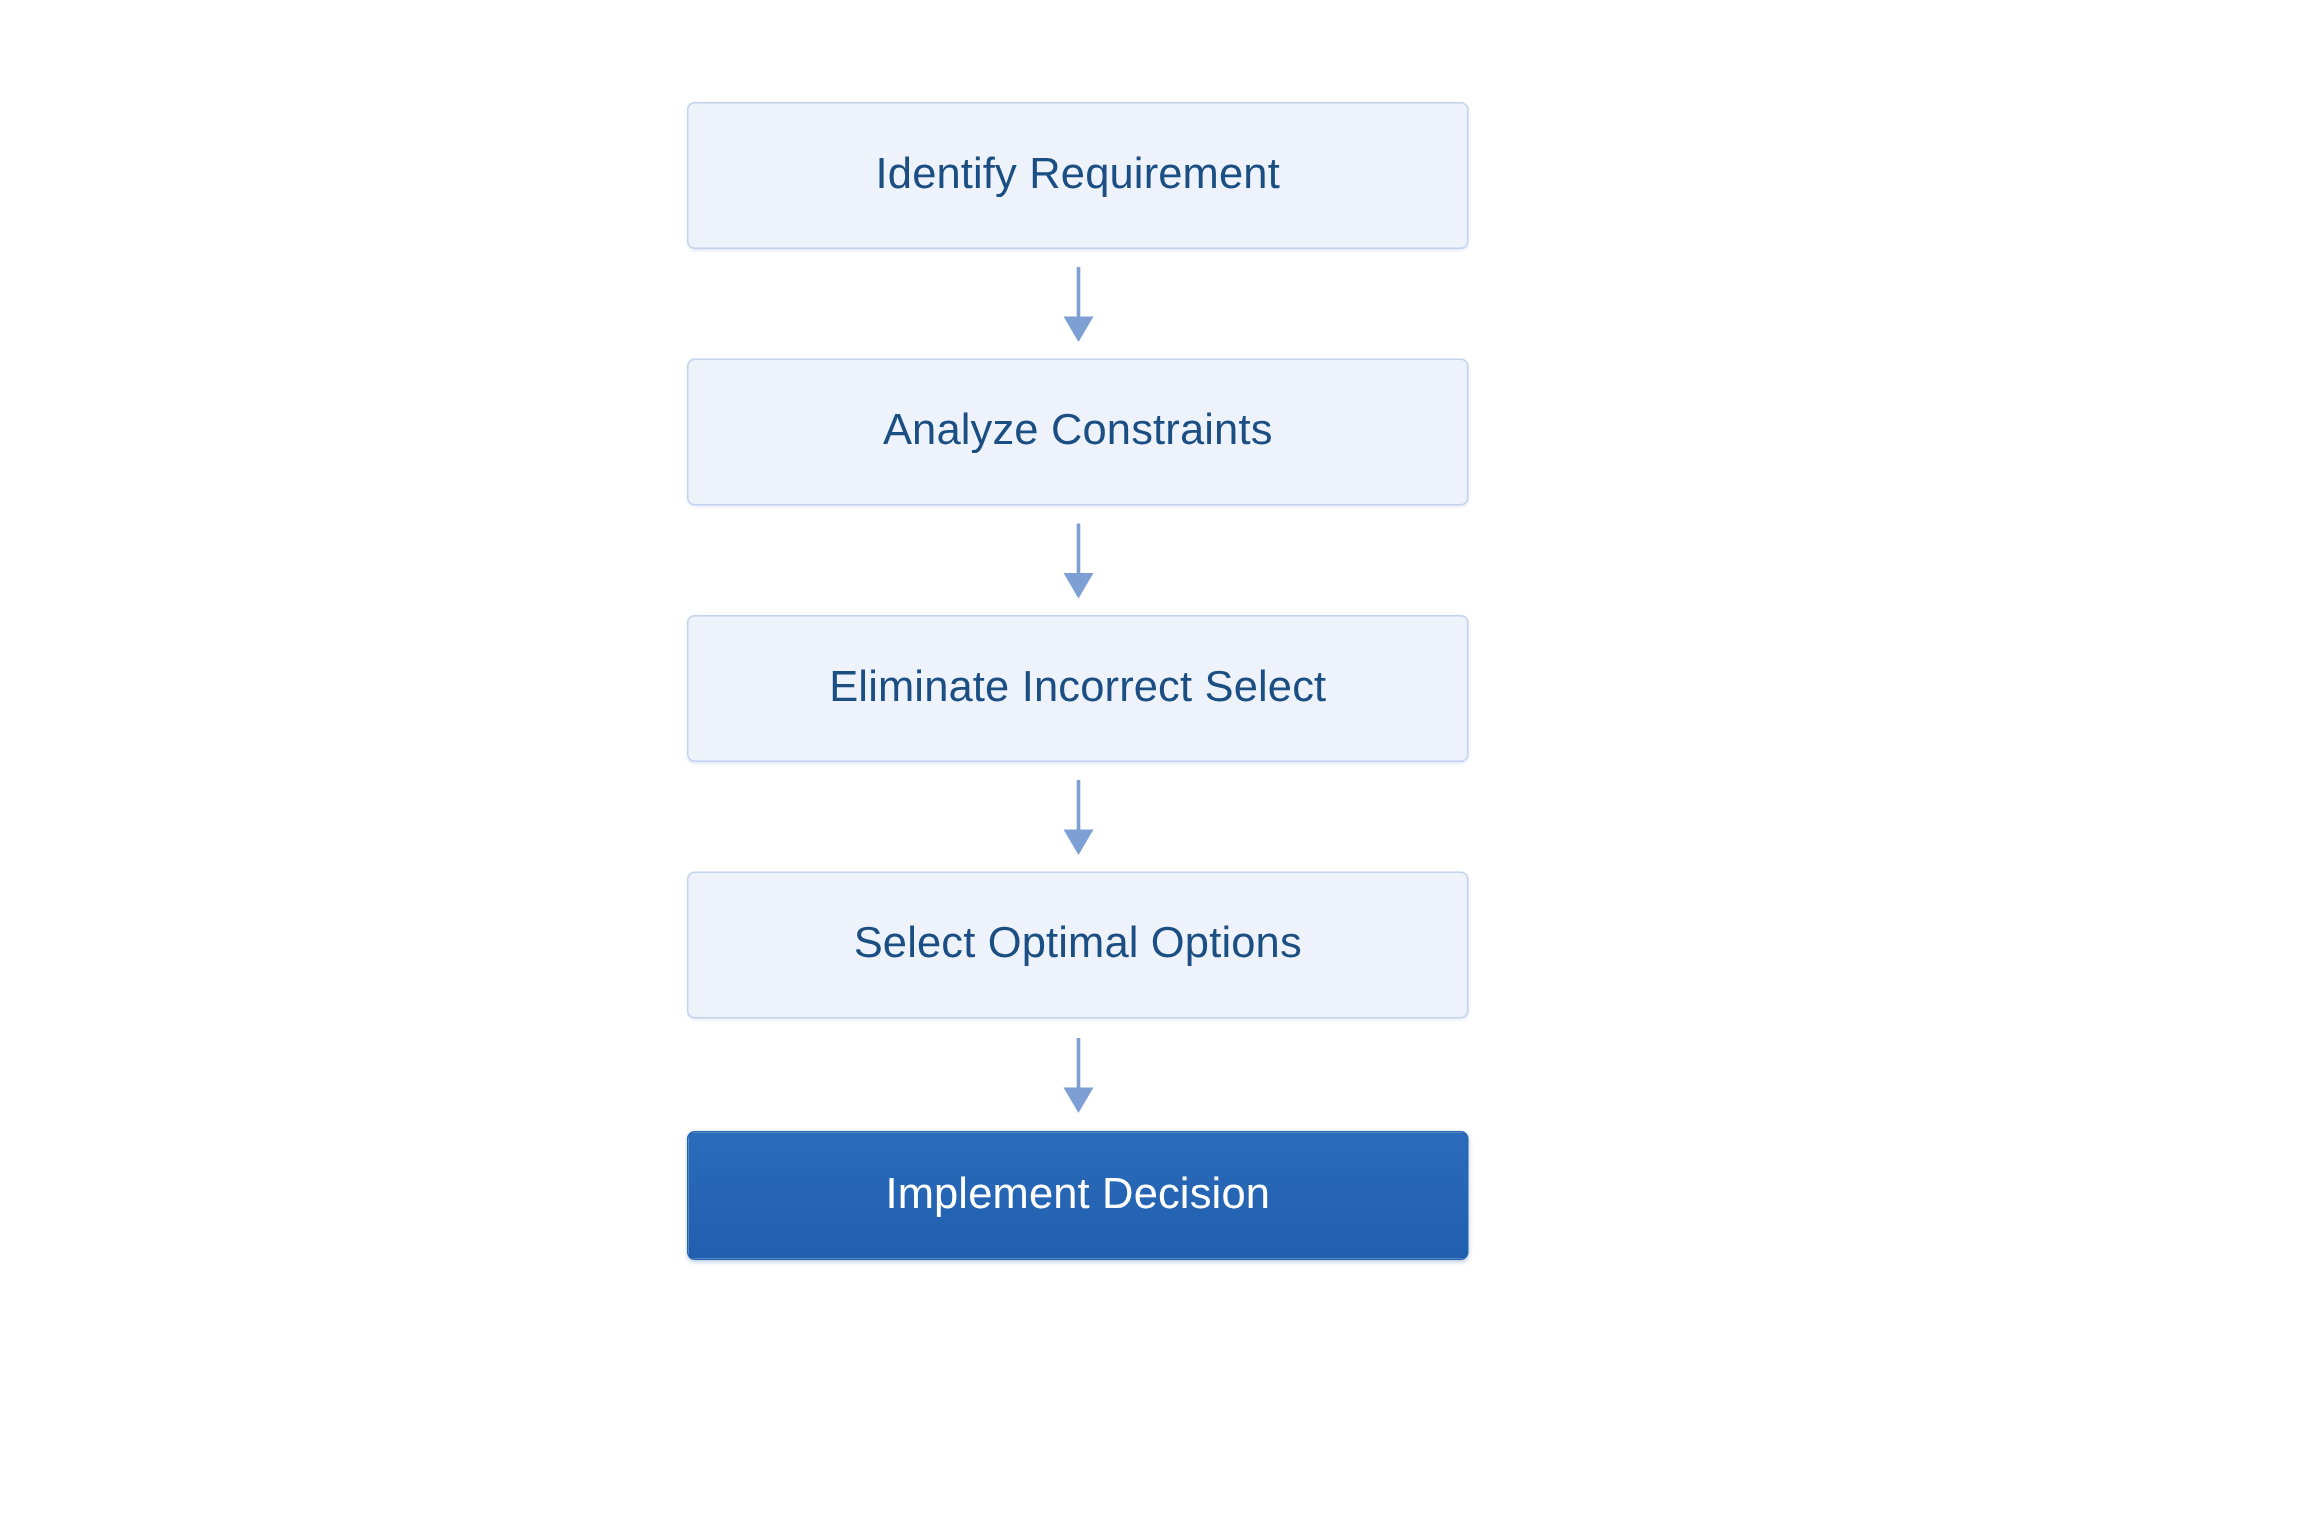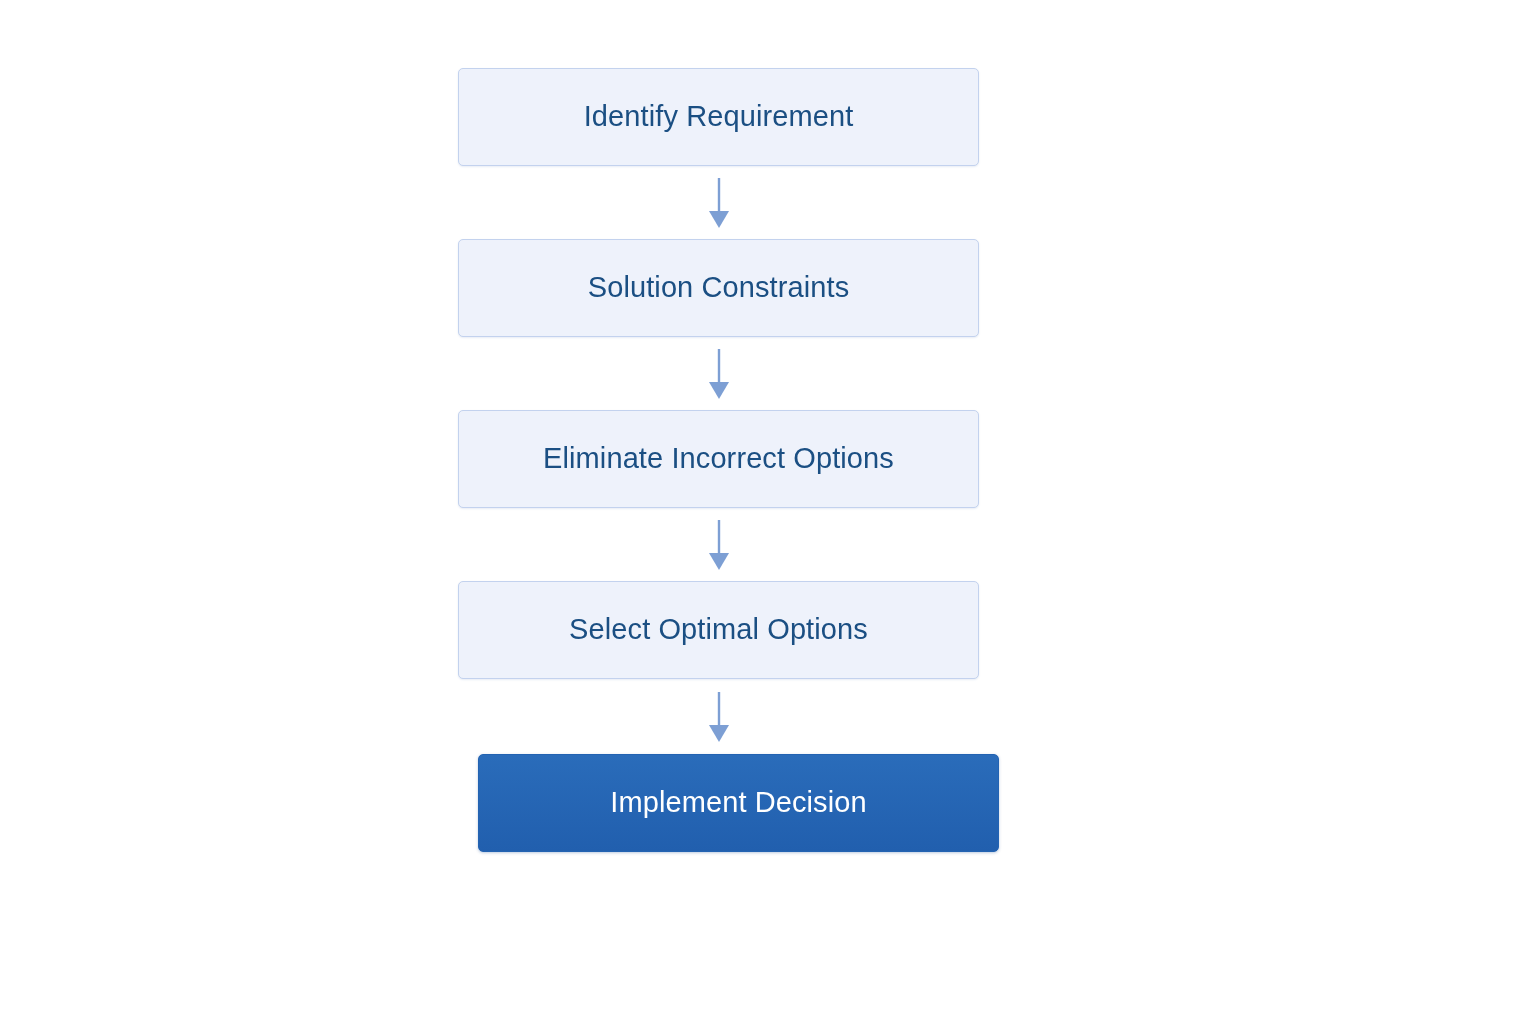--- a/index.html
+++ b/index.html
@@ -50,25 +50,24 @@
     font-size: 29px;
     font-weight: 400;
     letter-spacing: 0.1px;
     color: #1b4f83;
     line-height: 1.1;
     white-space: nowrap;
   }
 
   
   .node.is-highlighted {
-    height: 98px;
+    height: 86px;
     background: linear-gradient(180deg, #2a6cba 0%, #215fae 100%);
     border: 1.5px solid #2363b2;
     box-shadow: 0 1px 3px rgba(30, 80, 150, 0.30);
-    margin-left: 20px;
   }
 
   .node.is-highlighted .node-label {
     color: #ffffff;
   }
 
   
   .connector {
     height: 73px;
     display: flex;
@@ -100,34 +99,34 @@
     <div class="connector">
       <span>
         <svg width="22" height="50" viewBox="0 0 22 50" aria-hidden="true">
           <line x1="11" y1="0" x2="11" y2="34" stroke="#7d9fd4" stroke-width="2.4"></line>
           <polygon points="1,33 21,33 11,50" fill="#7d9fd4"></polygon>
         </svg>
       </span>
     </div>
 
     <div class="node">
-      <span class="node-label">Solution Constraints</span>
+      <span class="node-label">Analyze Constraints</span>
     </div>
 
     <div class="connector">
       <span>
         <svg width="22" height="50" viewBox="0 0 22 50" aria-hidden="true">
           <line x1="11" y1="0" x2="11" y2="34" stroke="#7d9fd4" stroke-width="2.4"></line>
           <polygon points="1,33 21,33 11,50" fill="#7d9fd4"></polygon>
         </svg>
       </span>
     </div>
 
     <div class="node">
-      <span class="node-label">Eliminate Incorrect Options</span>
+      <span class="node-label">Eliminate Incorrect Select</span>
     </div>
 
     <div class="connector">
       <span>
         <svg width="22" height="50" viewBox="0 0 22 50" aria-hidden="true">
           <line x1="11" y1="0" x2="11" y2="34" stroke="#7d9fd4" stroke-width="2.4"></line>
           <polygon points="1,33 21,33 11,50" fill="#7d9fd4"></polygon>
         </svg>
       </span>
     </div>

